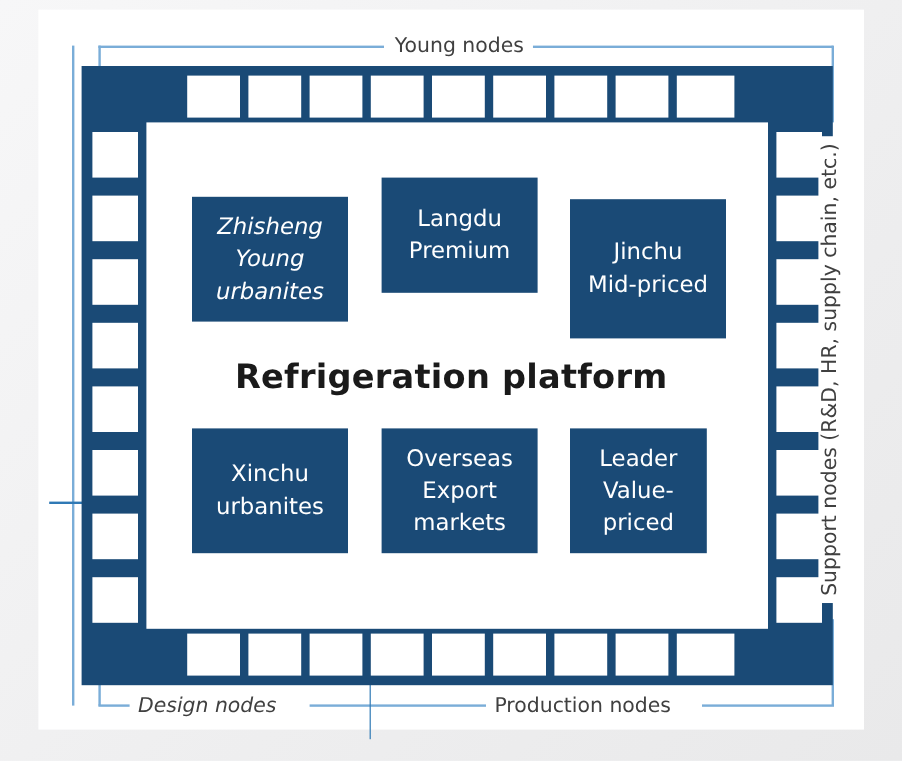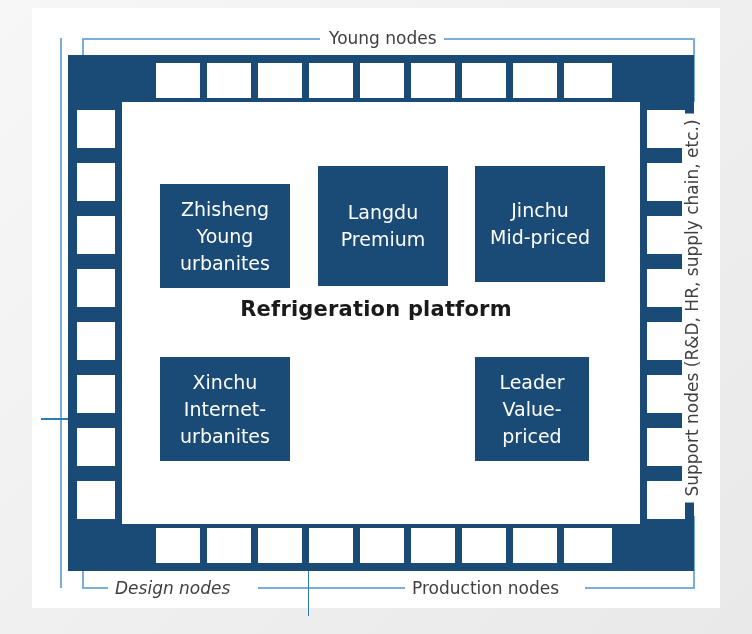--- a/index.html
+++ b/index.html
@@ -108,21 +108,21 @@
     padding: 4px 6px;
   }
   .card span { display: block; }
 
   #platform-title {
     position: absolute;
     left: 0;
     top: 297px;
     width: 752px;
     text-align: center;
-    font-size: 21px;
+    font-size: 28px;
     font-weight: bold;
     color: #1a1a1a;
     letter-spacing: .2px;
   }
 </style>
 </head>
 <body>
 
 <div id="stage">
 
@@ -180,52 +180,58 @@
     <div class="cell" style="left:579px; top:55px;  width:38px; height:38px;"></div>
     <div class="cell" style="left:579px; top:108px; width:38px; height:38px;"></div>
     <div class="cell" style="left:579px; top:161px; width:38px; height:38px;"></div>
     <div class="cell" style="left:579px; top:214px; width:38px; height:38px;"></div>
     <div class="cell" style="left:579px; top:267px; width:38px; height:38px;"></div>
     <div class="cell" style="left:579px; top:320px; width:38px; height:38px;"></div>
     <div class="cell" style="left:579px; top:373px; width:38px; height:38px;"></div>
     <div class="cell" style="left:579px; top:426px; width:38px; height:38px;"></div>
   </div>
 
-  <div class="card" style="left:160px; top:184px; width:130px; height:104px;">
+  <div class="card" style="left:160px; top:164px; width:130px; height:104px;font-style:italic;">
     <div>
       <span>Zhisheng</span>
       <span>Young</span>
       <span>urbanites</span>
     </div>
   </div>
 
-  <div class="card" style="left:318px; top:166px; width:130px; height:120px;">
+  <div class="card" style="left:318px; top:148px; width:130px; height:96px;">
     <div>
       <span>Langdu</span>
       <span>Premium</span>
     </div>
   </div>
 
   <div class="card" style="left:475px; top:166px; width:130px; height:116px;">
     <div>
       <span>Jinchu</span>
       <span>Mid-priced</span>
     </div>
   </div>
 
   <div id="platform-title">Refrigeration platform</div>
 
   <div class="card" style="left:160px; top:357px; width:130px; height:104px;">
     <div>
       <span>Xinchu</span>
-      <span>Internet-</span>
       <span>urbanites</span>
     </div>
   </div>
 
+  <div class="card" style="left:318px; top:357px; width:130px; height:104px;">
+    <div>
+      <span>Overseas</span>
+      <span>Export</span>
+      <span>markets</span>
+    </div>
+  </div>
 
   <div class="card" style="left:475px; top:357px; width:114px; height:104px;">
     <div>
       <span>Leader</span>
       <span>Value-priced</span>
     </div>
   </div>
 
   <div class="axis-label" id="lbl-sales">Young nodes</div>
   <div class="axis-label" id="lbl-design">Design nodes</div>

